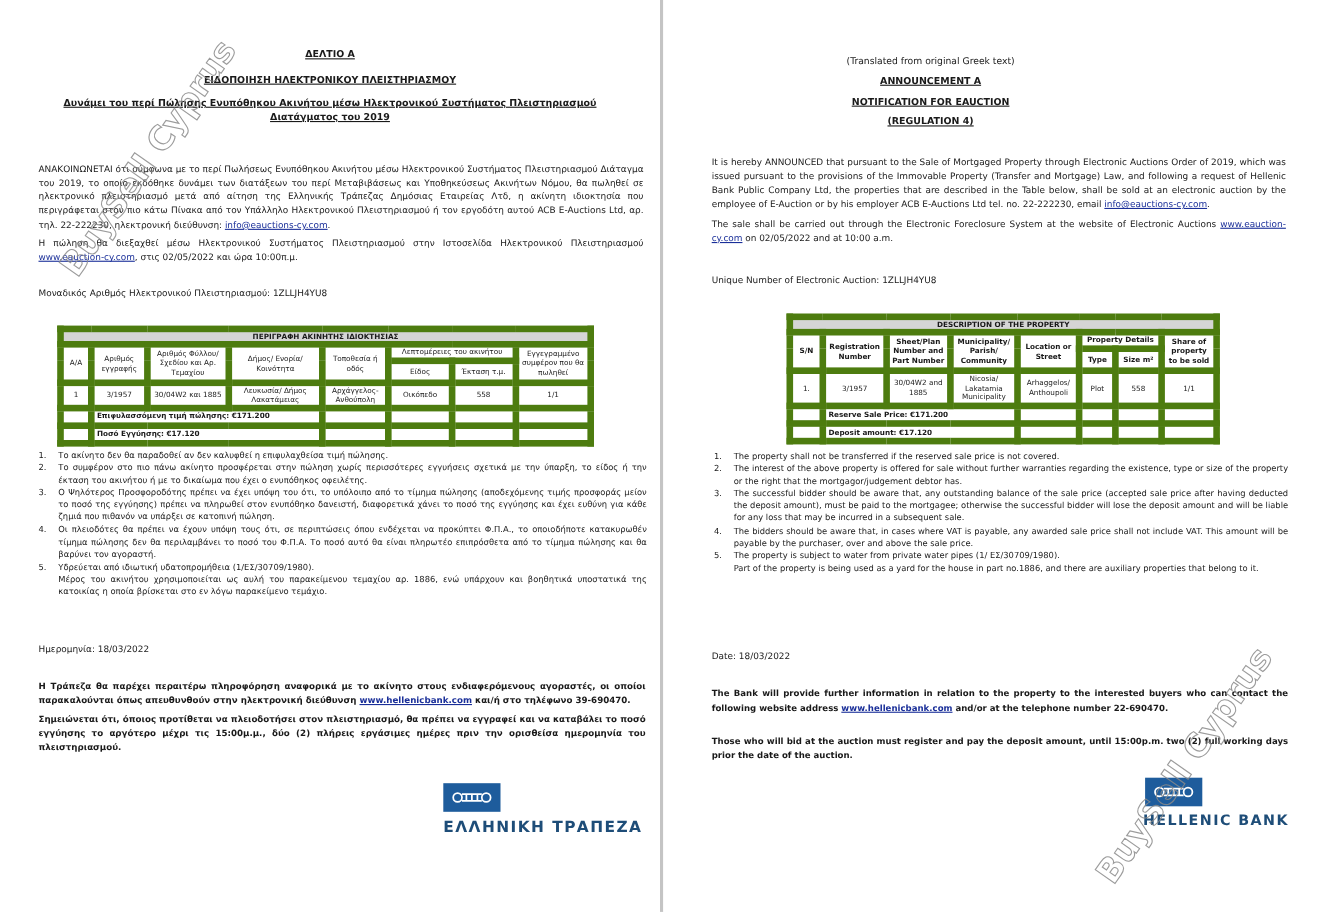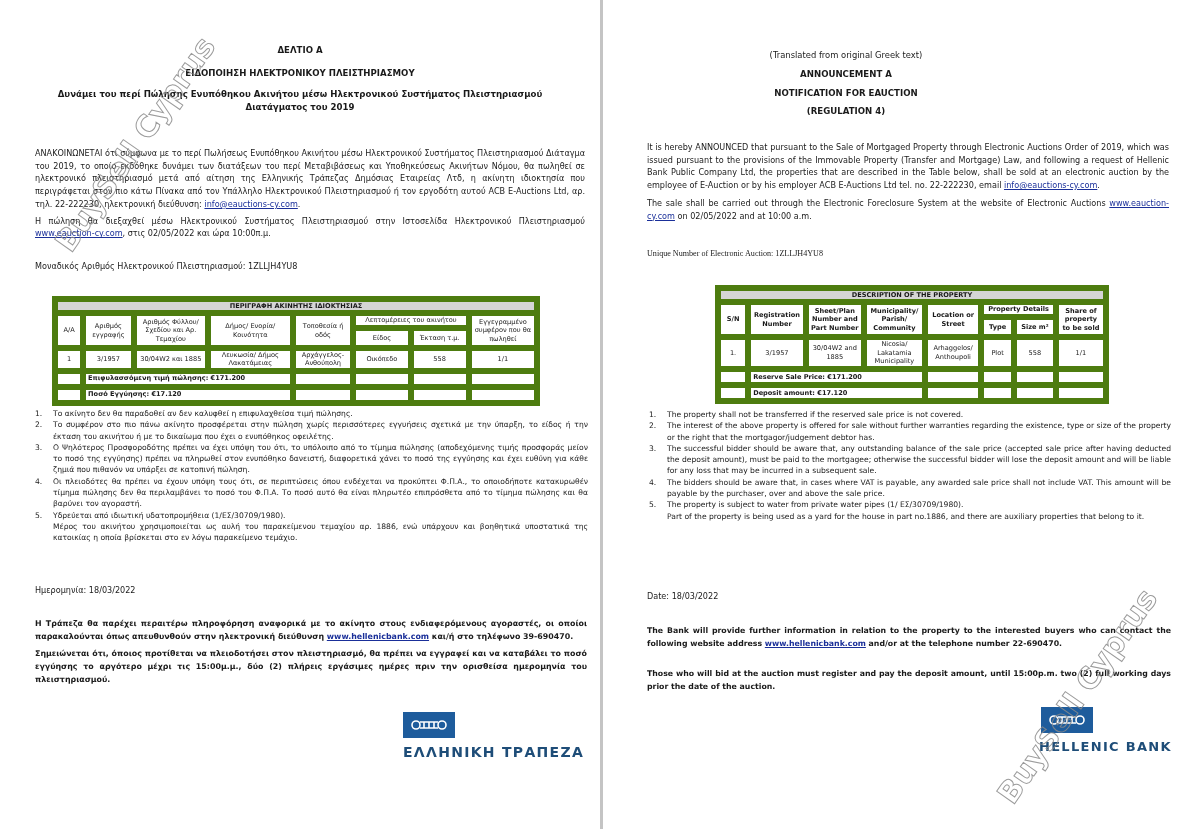--- a/index.html
+++ b/index.html
@@ -9,21 +9,21 @@
     font-family: "DejaVu Sans", "Liberation Sans", sans-serif;
     color: #1a1a1a;
   }
   .page { position: absolute; top: 0; height: 829px; background: #fff; }
   .page-left { left: 0; width: 600px; }
   .page-right { left: 603px; width: 486px; }
   .divider { position: absolute; left: 600px; top: 0; width: 3px; height: 829px; background: #c4c4c4; }
   .b { font-weight: bold; }
   .link { color: #1a2f99; text-decoration: underline; }
 
-  .hdr { position: absolute; left: 0; right: 0; text-align: center; font-size: 8.6px; font-weight: bold; }
+  .hdr { position: absolute; left: 0; right: 0; text-align: center; font-size: 8.6px; font-weight: bold; text-decoration: underline; }
   .hdr-plain { position: absolute; left: 0; right: 0; text-align: center; font-size: 8.4px; }
 
   .para { position: absolute; font-size: 8.1px; line-height: 12.7px; text-align: justify; }
   .para p { margin: 0; }
 
   table.prop { position: absolute; border-collapse: collapse; font-size: 6.6px; line-height: 8.4px; }
   table.prop td { border: 6px solid #4d7c0f; text-align: center; vertical-align: middle; padding: 0 2px; }
   table.prop td.title { background: #d5d5d5; font-weight: bold; height: 8px; }
   table.prop td.hd { font-weight: normal; }
   table.prop td.foot { text-align: left; font-weight: bold; height: 10px; }
@@ -137,21 +137,21 @@
   <div class="hdr-plain" style="top:50px;">(Translated from original Greek text)</div>
   <div class="hdr" style="top:69px;">ANNOUNCEMENT A</div>
   <div class="hdr" style="top:88px;">NOTIFICATION FOR EAUCTION</div>
   <div class="hdr" style="top:106px;">(REGULATION 4)</div>
 
   <div class="para" style="left:44px; width:522px; top:141px;">
     <p><span>It is hereby ANNOUNCED that pursuant to the Sale of Mortgaged Property through Electronic Auctions Order of 2019, which was issued pursuant to the provisions of the Immovable Property (Transfer and Mortgage) Law, and following a request of Hellenic Bank Public Company Ltd, the properties that are described in the Table below, shall be sold at an electronic auction by the employee of E-Auction or by his employer ACB E-Auctions Ltd tel. no. 22-222230, email </span><span class="link">info@eauctions-cy.com</span><span>.</span></p>
     <p style="margin-top:5px;"><span>The sale shall be carried out through the Electronic Foreclosure System at the website of Electronic Auctions </span><span class="link">www.eauction-cy.com</span><span> on 02/05/2022 and at 10:00 a.m.</span></p>
   </div>
 
-  <div class="para" style="left:44px; top:248px; width:500px;font-family:Liberation Serif, serif;">Unique Number of Electronic Auction: 1ZLLJH4YU8</div>
+  <div class="para" style="left:44px; top:248px; width:500px;">Unique Number of Electronic Auction: 1ZLLJH4YU8</div>
 
   <table class="prop" style="left:112px; top:285px; width:394px;">
     <tbody>
         <tr>
           <td class="title" colspan="9">DESCRIPTION OF THE PROPERTY</td>
         </tr>
     <tr style="height:10px;">
       <td class="hd" rowspan="2" style="width:22px;">S/N</td>
       <td class="hd" rowspan="2" style="width:48px;">Registration Number</td>
       <td class="hd" rowspan="2" style="width:50px;">Sheet/Plan Number and Part Number</td>

